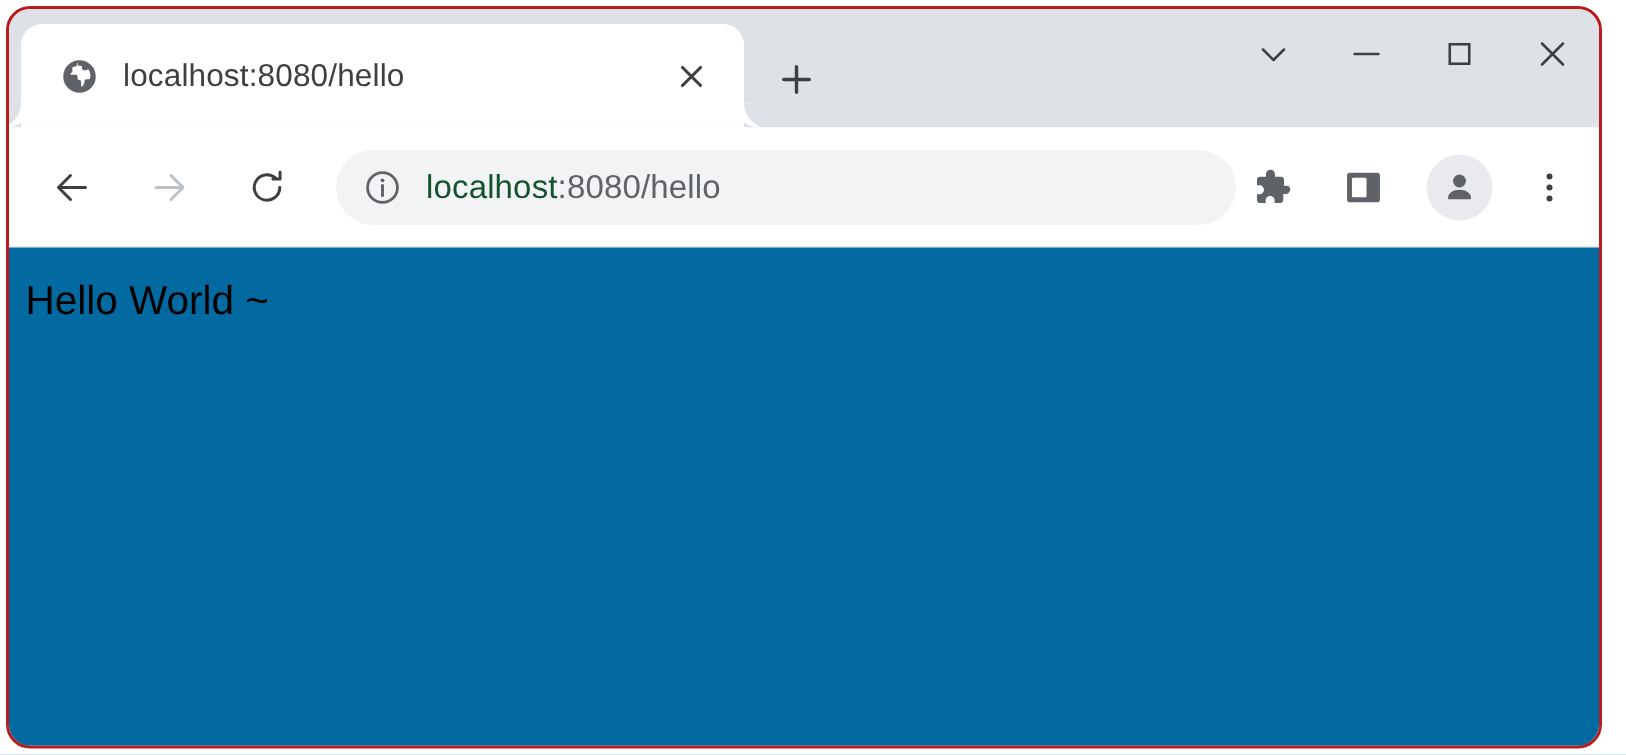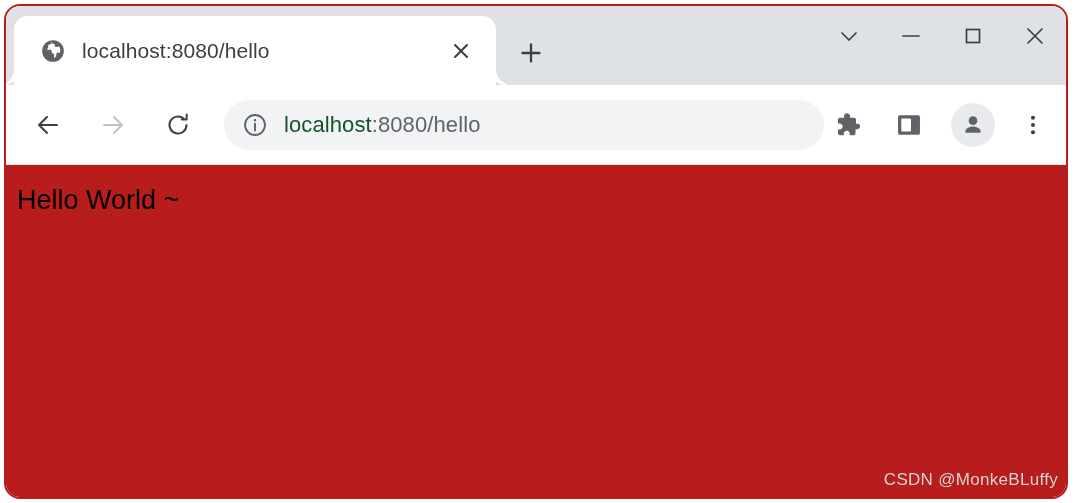--- a/index.html
+++ b/index.html
@@ -205,21 +205,21 @@
     background: #e8eaed;
     display: flex;
     align-items: center;
     justify-content: center;
   }
 
   
   .viewport {
     position: relative;
     height: 333px;
-    background: #b91c1c;
+    background: #0369a1;
     overflow: hidden;
     padding-left: 32px;
   }
 
   .page-text {
     position: absolute;
     left: 11px;
     top: 20px;
     font-size: 27px;
     color: #000000;
@@ -357,17 +357,16 @@
             <circle cx="12" cy="5.2" r="1.85" fill="#3c4043"></circle>
             <circle cx="12" cy="12" r="1.85" fill="#3c4043"></circle>
             <circle cx="12" cy="18.8" r="1.85" fill="#3c4043"></circle>
           </svg>
         </div>
       </div>
     </div>
 
     <div class="viewport">
       <div class="page-text">Hello World ~</div>
-      <div class="watermark">CSDN @MonkeBLuffy</div>
     </div>
 
   </div>
 </div>
 
 </body></html>

